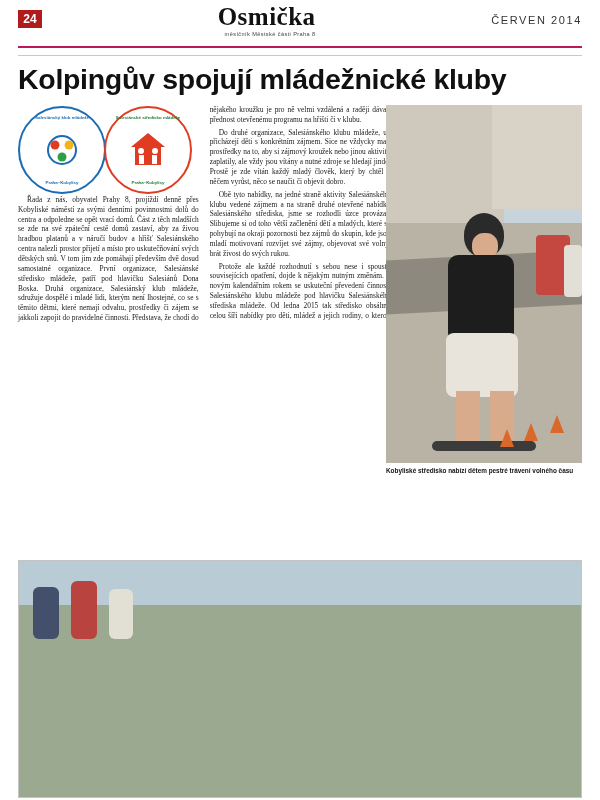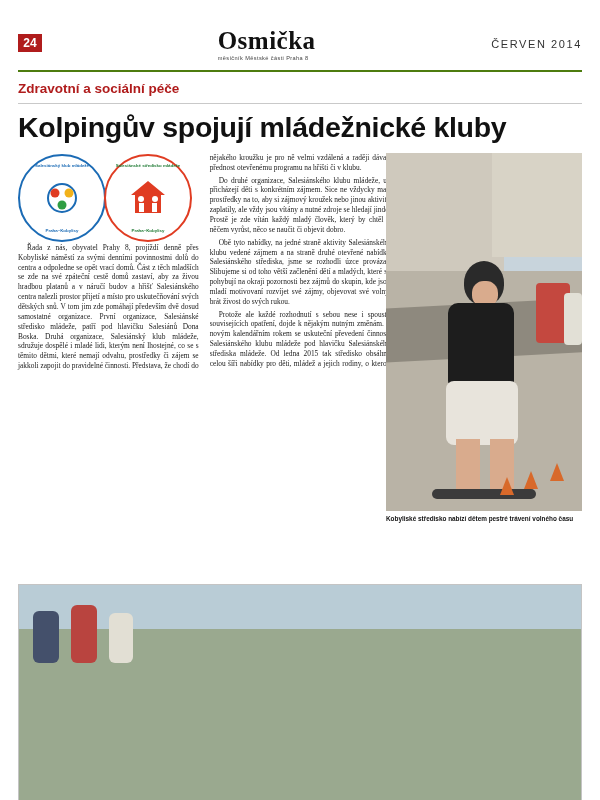--- a/index.html
+++ b/index.html
@@ -9,33 +9,33 @@
     font-family:"Liberation Serif", serif;
     color:#1a1a1a;
     overflow:hidden;
   }
   .page{position:relative;width:600px;height:800px;box-sizing:border-box;padding:0 18px;}
 
   
   .masthead{
     position:relative;
     height:38px;
-    margin-top:32px;
-    border-bottom:2px solid #4d7c0f;
+    margin-top:8px;
+    border-bottom:2px solid #be185d;
     display:flex;align-items:flex-start;justify-content:space-between;
   }
   .pagenum{
     background:#b01c1c;color:#fff;
     font-family:"Liberation Sans",sans-serif;
     font-weight:bold;font-size:12px;
     width:24px;height:18px;
     display:flex;align-items:center;justify-content:center;
     margin-top:2px;
   }
-  .mast-center{text-align:left;margin-top:-4px;}
+  .mast-center{text-align:right;margin-top:-4px;}
   .mast-title{
     font-family:"Liberation Serif",serif;
     font-weight:bold;font-size:25px;letter-spacing:.5px;color:#111;
     line-height:1;
   }
   .mast-sub{
     font-family:"Liberation Sans",sans-serif;
     font-size:5.6px;letter-spacing:.4px;color:#444;margin-top:2px;
   }
   .mast-date{
@@ -160,21 +160,20 @@
 
   <div class="masthead">
     <div class="pagenum">24</div>
     <div class="mast-center">
       <div class="mast-title">Osmička</div>
       <div class="mast-sub">měsíčník Městské části Praha 8</div>
     </div>
     <div class="mast-date">ČERVEN 2014</div>
   </div>
 
-  <div class="section-label">Zdravotní a sociální péče</div>
   <div class="rule-thin"></div>
 
   <div class="headline">Kolpingův spojují mládežnické kluby</div>
 
   <div class="article">
 
     <div class="photo-main">
       <div class="sky"></div>
       <div class="bldg"></div>
       <div class="bldg2"></div>

